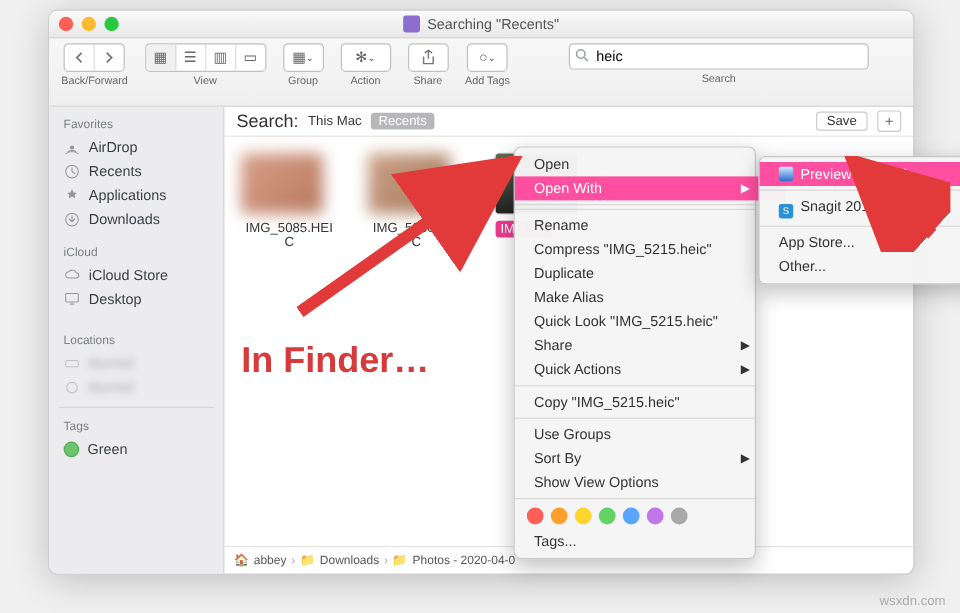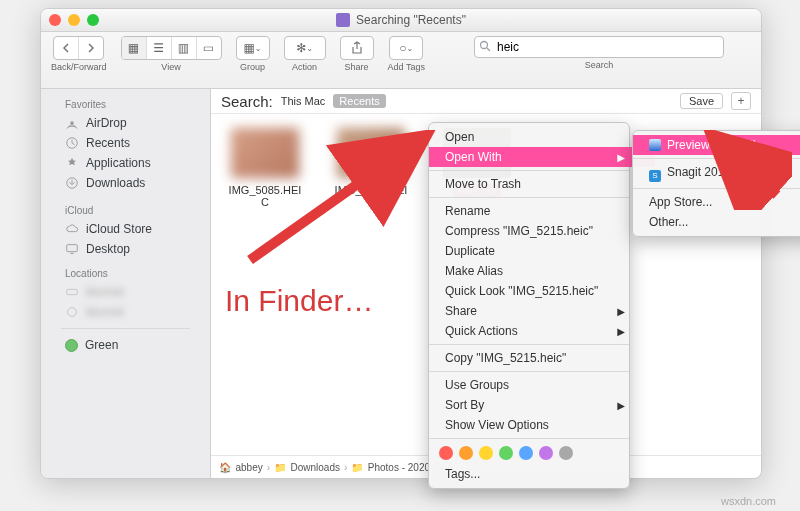--- a/index.html
+++ b/index.html
@@ -16,47 +16,47 @@
 .seg{display:flex;border:1px solid #c0c0c0;border-radius:4px;overflow:hidden;height:22px;background:#fff}
 .seg .btn{width:24px;display:flex;align-items:center;justify-content:center;color:#666;border-right:1px solid #ddd}
 .seg .btn:last-child{border-right:0}
 .seg .btn.active{background:#f0f0f0}
 .tbtn{width:32px;height:22px;border:1px solid #c0c0c0;border-radius:4px;background:#fff;display:flex;align-items:center;justify-content:center;color:#666}
 .search{flex:1;display:flex;flex-direction:column;align-items:center;margin-left:8px}
 .search input{width:220px;height:20px;border:1px solid #c0c0c0;border-radius:4px;padding:0 6px 0 22px;font-size:12px;background:#fff}
 .search .wrap{position:relative}
 .search .ico{position:absolute;left:5px;top:4px;color:#9ba0a5}
 .body{flex:1;display:flex;min-height:0}
-.sidebar{width:145px;background:linear-gradient(90deg,#ececee,#ececee);border-right:1px solid #d0d0d0;padding:6px 12px;overflow:auto}
+.sidebar{width:145px;background:linear-gradient(90deg,#ececee,#ececee);border-right:1px solid #d0d0d0;padding:6px 0;overflow:auto}
 .shead{font-size:10px;color:#7a7e82;padding:4px 12px 3px;font-weight:500}
 .sitem{display:flex;align-items:center;gap:7px;padding:3px 12px;color:#3a3f44;font-size:12px}
 .sitem svg{width:14px;height:14px;flex:0 0 14px;opacity:.7}
 .sitem.blur .txt{filter:blur(3px);color:#aaa}
 .divider{height:1px;background:#d8d8d8;margin:6px 8px}
 .tag-dot{width:11px;height:11px;border-radius:50%;border:1px solid #5aa85a;background:#6ec36e}
 .main{flex:1;display:flex;flex-direction:column;min-width:0}
 .searchbar{height:24px;border-bottom:1px solid #e5e5e5;display:flex;align-items:center;padding:0 10px;gap:8px}
 .searchbar .lbl{font-size:15px;color:#333;font-weight:400}
 .scope{font-size:11px;color:#333}
 .scope.active{background:#b7b7b9;color:#fff;border-radius:3px;padding:1px 6px}
 .savebtn{margin-left:auto;font-size:11px;border:1px solid #ccc;border-radius:3px;padding:1px 8px;background:#fff}
 .plusbtn{width:18px;height:16px;border:1px solid #ccc;border-radius:3px;display:flex;align-items:center;justify-content:center;font-size:12px;color:#666}
 .files{flex:1;position:relative;padding:14px;display:flex;gap:26px;align-items:flex-start}
-.file{width:80px;display:flex;flex-direction:column;align-items:center;gap:6px}
+.file{width:80px;display:flex;flex-direction:column;align-items:flex-start;gap:6px}
 .thumb{width:68px;height:50px;border-radius:3px;box-shadow:0 0 0 1px rgba(0,0,0,.1);background:#ccc;overflow:hidden;display:flex;align-items:center;justify-content:center}
 .thumb.blur{filter:blur(6px)}
 .t1{background:linear-gradient(135deg,#d7a088,#b77860)}
 .t2{background:linear-gradient(135deg,#caa186,#a77a5d)}
 .t3{background:linear-gradient(#5b6b53,#222)}
 .fname{font-size:11px;color:#333;text-align:center;word-break:break-all}
 .fname.sel{background:#ed3c8c;color:#fff;border-radius:3px;padding:1px 4px}
-.annotation{position:absolute;left:14px;top:170px;font-size:30px;font-weight:400;color:#d63a3a}
+.annotation{position:absolute;left:14px;top:170px;font-size:30px;font-weight:700;color:#d63a3a}
 .path{height:22px;border-top:1px solid #e5e5e5;display:flex;align-items:center;padding:0 8px;gap:4px;font-size:10px;color:#555}
 .path .sep{color:#aaa}
-.watermark{position:absolute;right:24px;bottom:4px;font-size:11px;color:#aaa}
+.watermark{position:absolute;right:12px;bottom:4px;font-size:11px;color:#aaa}
 
 .menu{position:absolute;background:rgba(245,245,245,.97);border:1px solid #c6c6c6;border-radius:6px;box-shadow:0 6px 18px rgba(0,0,0,.25);padding:4px 0;font-size:12px}
 .menu .mi{padding:3px 30px 3px 16px;display:flex;align-items:center;justify-content:space-between;min-width:180px}
 .menu .mi.hi{background:#ff4fa0;color:#fff}
 .menu .sep{height:1px;background:#d8d8d8;margin:3px 0}
 .menu .arrow{font-size:10px}
 .colors{display:flex;gap:6px;padding:4px 10px}
 .colors .c{width:14px;height:14px;border-radius:50%}
 .sub{position:absolute;min-width:150px}
 .sub .mi{min-width:140px}
@@ -176,35 +176,36 @@
           <span class="txt">iCloud Store</span>
         </div>
       <div class="sitem">
           <svg viewBox="0 0 16 16">
             <rect x="2" y="3" width="12" height="8" rx="1" stroke="#6f7378" fill="none"></rect>
             <path d="M6 13h4" stroke="#6f7378"></path>
           </svg>
           <span class="txt">Desktop</span>
         </div>
 
-      <div class="shead" style="margin-top:5px">Locations</div>
+      <div class="shead" style="margin-top:16px">Locations</div>
       <div class="sitem blur">
           <svg viewBox="0 0 16 16">
             <rect x="2" y="5" width="12" height="6" rx="1" stroke="#b0b0b0" fill="none"></rect>
           </svg>
           <span class="txt">blurred</span>
         </div>
       <div class="sitem blur">
           <svg viewBox="0 0 16 16">
             <circle cx="8" cy="8" r="5" stroke="#b0b0b0" fill="none"></circle>
           </svg>
           <span class="txt">blurred</span>
         </div>
 
       <div class="divider"></div>
+      <div class="shead">Tags</div>
       <div class="sitem">
           <span class="tag-dot"></span>
           <span class="txt">Green</span>
         </div>
     </div>
 
     <div class="main">
       <div class="searchbar">
         <span class="lbl">Search:</span>
         <span class="scope">This Mac</span>
@@ -246,23 +247,20 @@
 
 <div class="menu" style="left:428px;top:122px;width:200px">
   <div class="mi">
       <span>Open</span>
     </div>
   <div class="mi hi">
       <span>Open With</span>
       <span class="arrow">▶</span>
     </div>
   <div class="sep"></div>
-  <div class="mi">
-      <span>Move to Trash</span>
-    </div>
   <div class="sep"></div>
   <div class="mi">
       <span>Rename</span>
     </div>
   <div class="mi">
       <span>Compress "IMG_5215.heic"</span>
     </div>
   <div class="mi">
       <span>Duplicate</span>
     </div>

